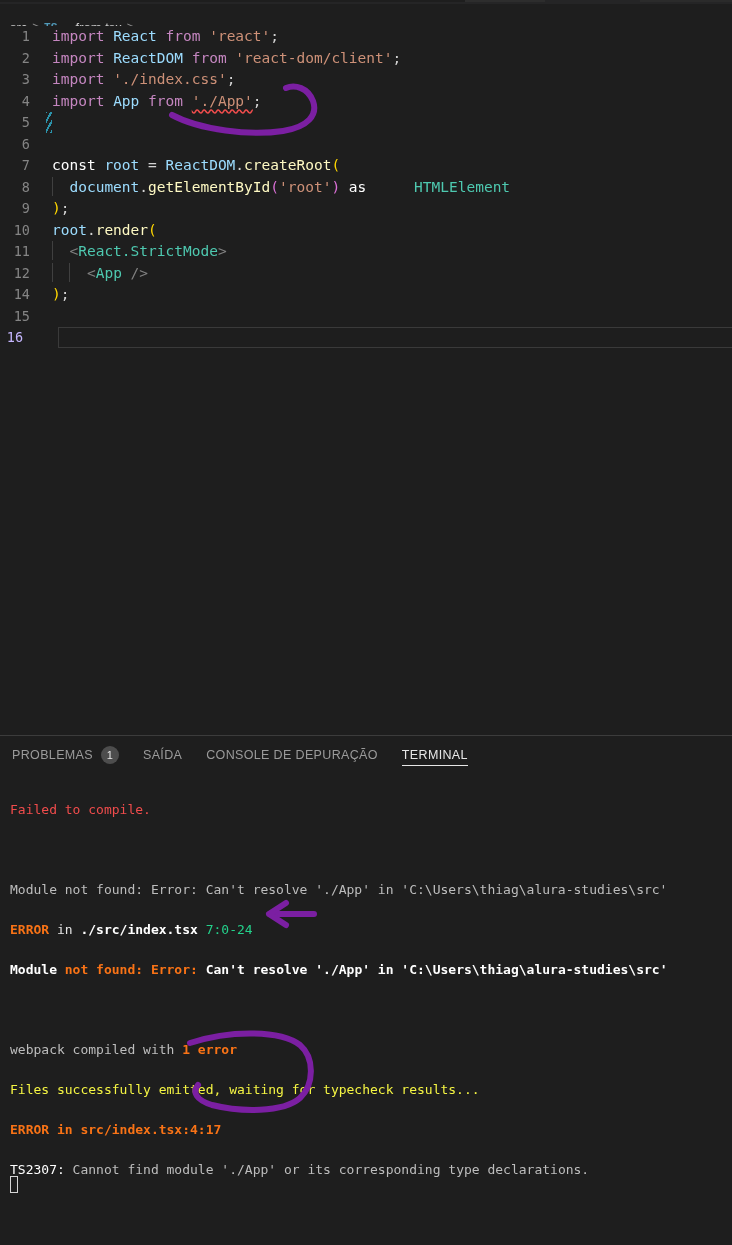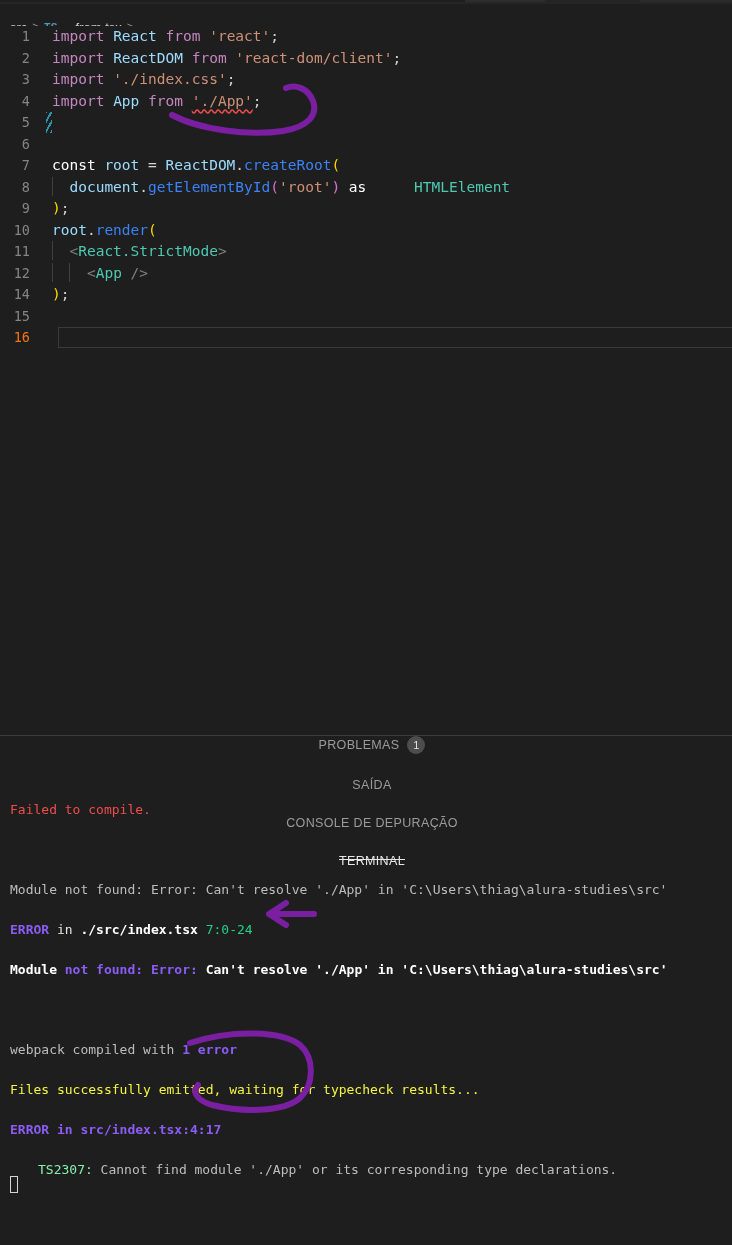--- a/index.html
+++ b/index.html
@@ -55,30 +55,30 @@
   .code-line {
     position: relative; height: 21.5px; white-space: pre;
     display: flex; align-items: center;
   }
   .gutter {
     width: 44px; min-width: 44px; text-align: right;
     padding-right: 14px; box-sizing: border-box;
     color: #858585; font-size: 13.5px;
     position: relative;
   }
-  .gutter.cur { color: #f97316; }
+  .gutter.cur { color: #c4b5fd; text-align: center; }
   .codetext { padding-left: 8px; color: #d4d4d4; }
 
   
   .kw   { color: #c586c0; }   
   .kw2  { color: #ffffff; margin-top: 36px; }   
   .id   { color: #9cdcfe; }   
   .cls  { color: #4ec9b0; margin-left: 39px; }   
   .str  { color: #ce9178; }   
-  .fn   { color: #3b82f6; }   
+  .fn   { color: #fef9c3; }   
   .pun  { color: #d4d4d4; }
   .yel  { color: #ffd700; }   
   .pur  { color: #da70d6; }   
   .tag  { color: #4ec9b0; }
   .tagp { color: #808080; }
 
   .err-squiggle {
     text-decoration: underline wavy #f14c4c;
     text-underline-offset: 3px;
   }
@@ -105,21 +105,21 @@
     position:absolute; left:0; top:735px; width:732px; height:1px;
     background:#3c3c3c;
   }
   .panel {
     position:absolute; left:0; top:736px; width:732px; height:509px;
     background:#1e1e1e;
   }
   .panel-tabs {
     height: 38px; display:flex; align-items:center;
     padding-left: 12px; gap: 24px;
-    font-size: 12.5px; letter-spacing:.35px;flex-direction:column;
+    font-size: 12.5px; letter-spacing:.35px;
   }
   .ptab {
     color:#9b9b9b; position:relative; height:38px;
     display:flex; align-items:center; gap:8px; cursor:pointer;
   }
   .ptab.active { color:#e7e7e7; }
   .ptab.active::after {
     content:""; position:absolute; left:0; right:0; bottom:8px;
     height:1px; background:#e7e7e7;
   }
@@ -130,28 +130,28 @@
     padding:0 5px; box-sizing:border-box;
   }
 
   .term {
     padding: 6px 0 0 10px;
     font-family: "DejaVu Sans Mono", "Liberation Mono", monospace;
     font-size: 13px; line-height: 20px;
     color:#cccccc; white-space: pre;
   }
   .t-red    { color:#f14c4c; }
-  .t-redb   { color:#8b5cf6; font-weight:bold; }
+  .t-redb   { color:#f97316; font-weight:bold; }
   .t-white  { color:#e5e5e5; }
   .t-whiteb { color:#ffffff; font-weight:bold; }
   .t-greenb { color:#23d18b; font-weight:normal; }
   .t-yellow { color:#f5f543; }
   .t-cyan   { color:#29b8db; }
   .t-grey   { color:#bdbdbd; }
-  .t-dim    { color:#86efac;margin-left:28px; }
+  .t-dim    { color:#ffffff; }
 
   .term-cursor {
     position:absolute; left:10px; top:440px;
     width:8px; height:17px;
     border:1.5px solid #d6d6d6; box-sizing:border-box;
   }
 
   
   .ink { position:absolute; left:0; top:0; width:732px; height:1245px;
          pointer-events:none; }

